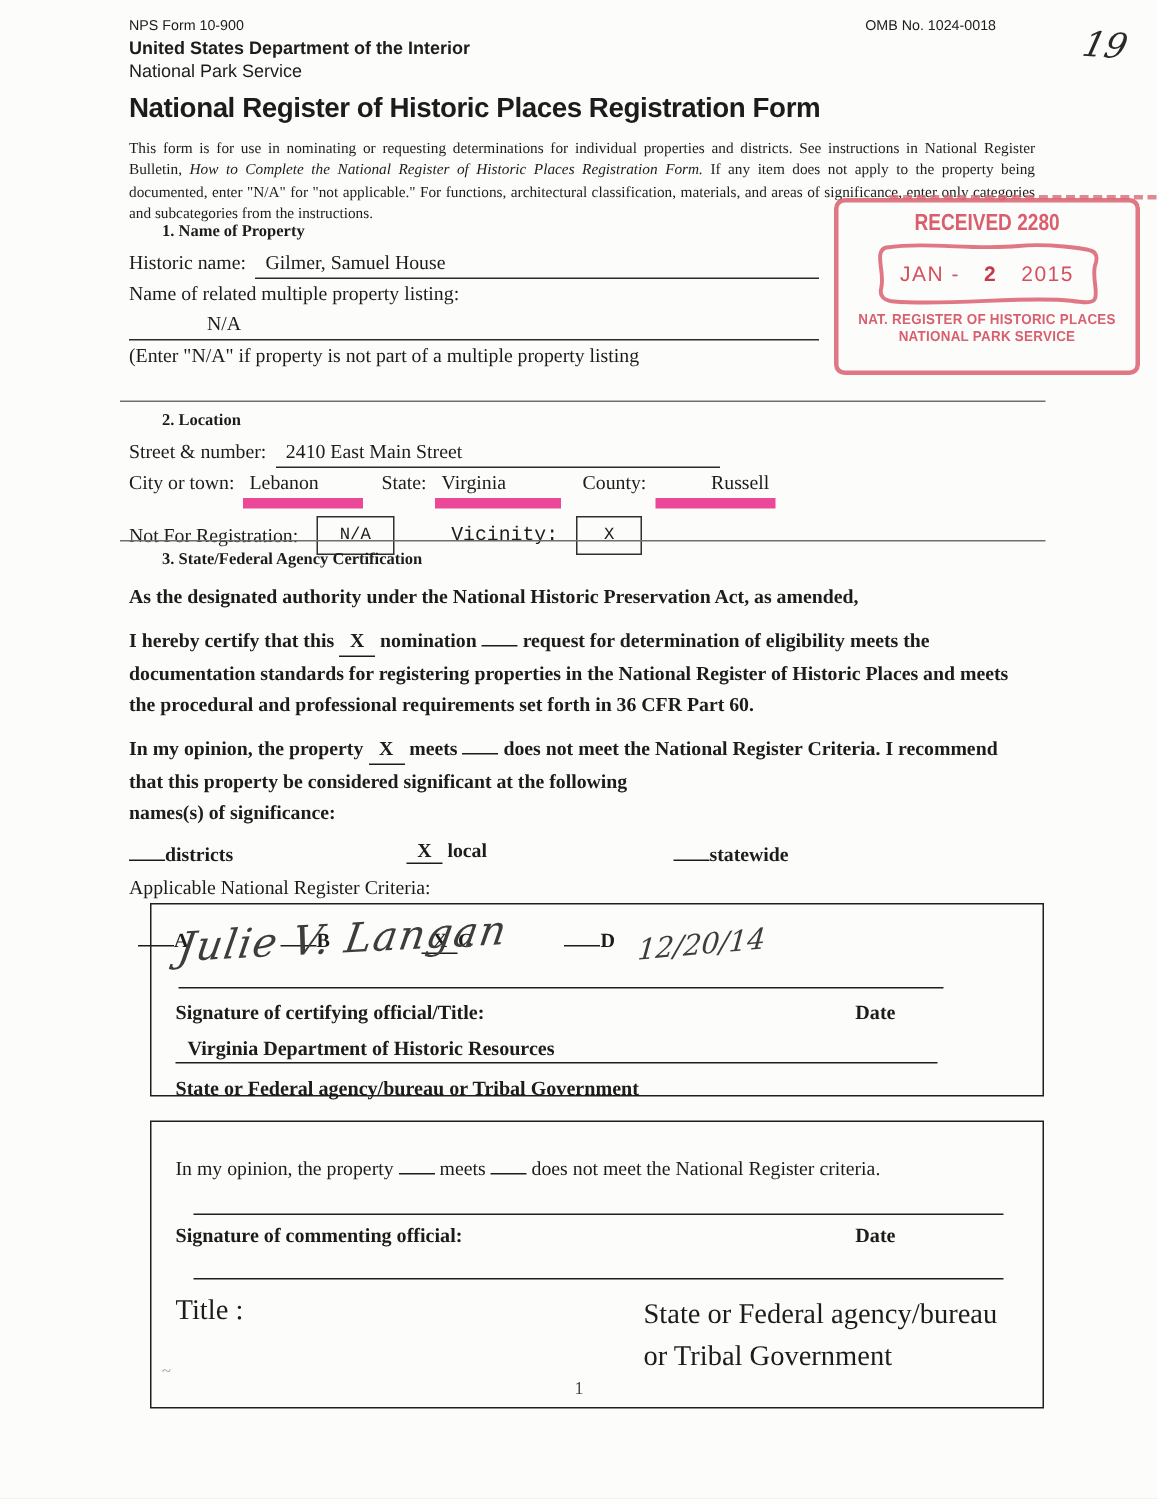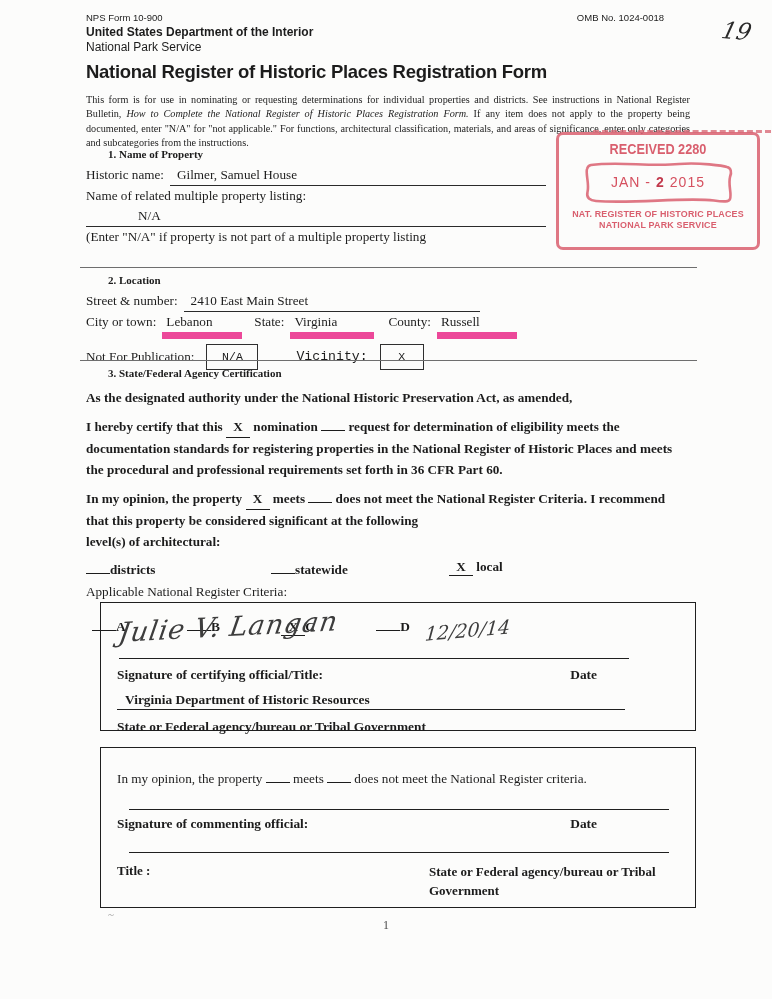--- a/index.html
+++ b/index.html
@@ -25,21 +25,21 @@
   
   .stamp{position:absolute;left:556px;top:132px;width:198px;height:112px;
          border:3px solid rgba(217,95,110,.85);border-radius:7px;color:#d95f6e;
          font-family:"Liberation Sans",sans-serif;text-align:center;}
   .stamp-dash{position:absolute;top:-5px;left:34px;width:178px;border-top:3px dashed rgba(216,106,120,.8);}
   .stamp-received{margin-top:5px;font-weight:bold;font-size:15.5px;letter-spacing:0;
                   transform:scaleX(.82);}
   .datebox{position:relative;width:158px;height:48px;margin:0 auto;}
   .datebox svg{position:absolute;inset:0;}
   .stamp-date{position:absolute;inset:0;display:flex;align-items:center;justify-content:center;
-              gap:5px;font-size:14px;letter-spacing:1px;color:#d5505f;}
+              gap:16px;font-size:14px;letter-spacing:1px;color:#d5505f;}
   .stamp-date .day{font-weight:bold;color:#c23a4d;}
   .stamp-org{font-weight:bold;font-size:9.6px;line-height:1.18;transform:scaleX(.93);
              letter-spacing:.2px;margin-top:2px;}
 
   
   .sec-heading{font-weight:bold;font-size:11px;padding-left:22px;margin:0 0 5px 0;}
   .row{display:flex;align-items:baseline;font-size:13.2px;line-height:20px;}
   .lbl{white-space:nowrap;padding-right:6px;}
   .fill{flex:1;border-bottom:1px solid #2a2a2a;padding-left:7px;white-space:nowrap;}
   .u{display:inline-block;border-bottom:7px solid #ec4899;padding:0 4px;}
@@ -59,37 +59,37 @@
   .levels-row .item{width:185px;}
   .levels-row .item:nth-child(2){width:178px;}
   .crit-row{margin-top:14px;font-weight:bold;font-size:13.4px;padding-left:6px;}
   .crit-item{display:inline-block;margin-right:58px;}
   .crit-item .mark,.crit-item .blank{font-weight:bold;}
 
   
   .cert-box{position:absolute;left:100px;width:596px;border:1.6px solid #1f1f1f;
             box-sizing:border-box;padding:8px 16px;}
   .box1{top:602px;height:129px;}
-  .box2{top:747px;height:161px;padding-top:14px;}
+  .box2{top:747px;height:192px;padding-top:14px;}
   .sig-row{position:relative;height:50px;}
   .sig-script{position:absolute;left:2px;top:0;font-family:"DejaVu Serif",serif;font-style:italic;
               font-size:27px;color:#3d3d3d;transform:rotate(-3deg) skewX(-12deg);letter-spacing:1px;
               white-space:nowrap;}
   .sig-date{position:absolute;left:308px;top:8px;font-family:"DejaVu Serif",serif;font-style:italic;
             font-size:19px;color:#3d3d3d;transform:rotate(-5deg) skewX(-10deg);}
   .sig-underline{position:absolute;left:2px;width:510px;bottom:2px;border-bottom:1.6px solid #1f1f1f;}
   .lbl-row{display:flex;align-items:baseline;font-weight:bold;font-size:13.4px;margin-top:6px;}
   .lbl-row .date-lbl{margin-left:auto;margin-right:82px;}
   .agency-row{margin-top:7px;}
   .agency-name{display:inline-block;font-weight:bold;font-size:13.4px;border-bottom:1.6px solid #1f1f1f;
                width:500px;padding:0 0 1px 8px;}
   .footer-row{font-weight:bold;font-size:13.4px;margin-top:9px;}
   .opinion-line{font-size:13.2px;line-height:20px;margin-top:6px;}
   .rule-line{border:none;border-top:1.6px solid #1f1f1f;margin:20px 10px 0 12px;}
-  .title-row{display:flex;font-weight:bold;font-size:13px;margin-top:10px;}
+  .title-row{display:flex;font-weight:normal;font-size:19px;margin-top:10px;}
   .title-row .right{margin-left:auto;width:250px;line-height:1.45;}
 
   .page-number{position:absolute;left:0;top:918px;width:772px;text-align:center;
                font-size:12px;color:#4a4a4a;}
 </style>
 </head>
 <body>
 
 <div class="page">
 
@@ -145,24 +145,24 @@
     <div class="row" style="width:394px;">
       <span class="lbl">Street &amp; number:</span>
       <span class="fill">2410 East Main Street</span>
     </div>
     <div class="row">
       <span class="lbl">City or town:</span>
       <span class="u" style="min-width:72px;">Lebanon</span>
       <span class="lbl" style="margin-left:12px;">State:</span>
       <span class="u" style="min-width:76px;">Virginia</span>
       <span class="lbl" style="margin-left:14px;">County:</span>
-      <span class="u" style="min-width:72px;">Russell</span>
+      <span class="u" style="min-width:72px;text-align:right;">Russell</span>
     </div>
     <div class="row" style="margin-top:5px;align-items:center;">
-      <span class="lbl">Not For Publication:</span>
+      <span class="lbl">Not For Registration:</span>
       <span class="cbox">N/A</span>
       <span class="lbl" style="margin-left:38px;font-family:Liberation Mono, monospace;">Vicinity:</span>
       <span class="cbox small">X</span>
     </div>
   </section>
 
   <hr class="divider" style="top:360px;">
 
   <section class="abs" style="top:367px;">
     <div class="sec-heading">3.   State/Federal Agency Certification</div>
@@ -174,26 +174,26 @@
       <span class="blank"></span>
       <span>request for determination of eligibility meets the documentation standards for registering properties in the National Register of Historic Places and meets the procedural and professional requirements set forth in 36 CFR Part 60.</span>
     </p>
     <p class="para">
       <span>In my opinion, the property</span>
       <span class="mark">X</span>
       <span>meets</span>
       <span class="blank"></span>
       <span>does not meet the National Register Criteria.  I recommend that this property be considered significant at the following</span>
       <br>
-      <span>level(s) of architectural:</span>
+      <span>names(s) of significance:</span>
     </p>
     <div class="levels-row">
       <span class="item"><span class="blank"></span><span>districts</span></span>
+      <span class="item"><span class="mark">X</span> <span>local</span></span>
       <span class="item"><span class="blank"></span><span>statewide</span></span>
-      <span class="item"><span class="mark">X</span> <span>local</span></span>
     </div>
     <div class="plain" style="margin-top:4px;">Applicable National Register Criteria:</div>
     <div class="crit-row">
       <span class="crit-item"><span class="blank"></span><span>A</span></span>
       <span class="crit-item"><span class="blank"></span><span>B</span></span>
       <span class="crit-item"><span class="mark">X</span><span>C</span></span>
       <span class="crit-item"><span class="blank"></span><span>D</span></span>
     </div>
   </section>
 

